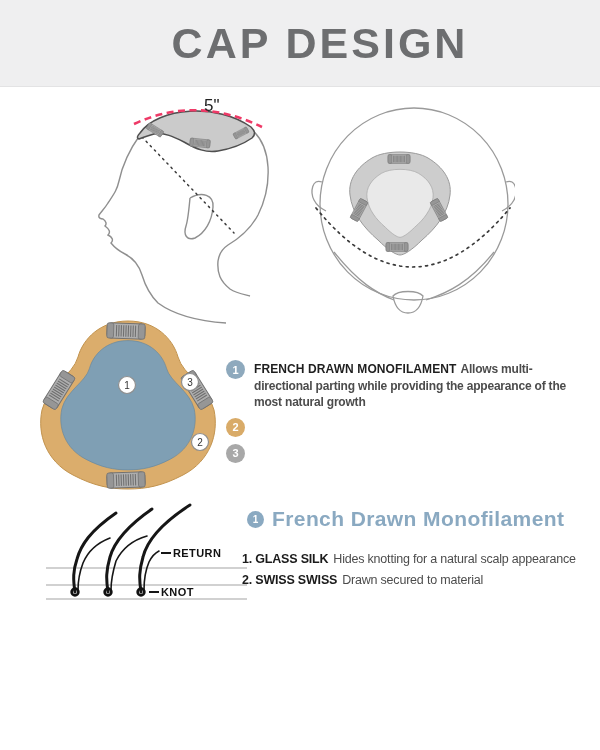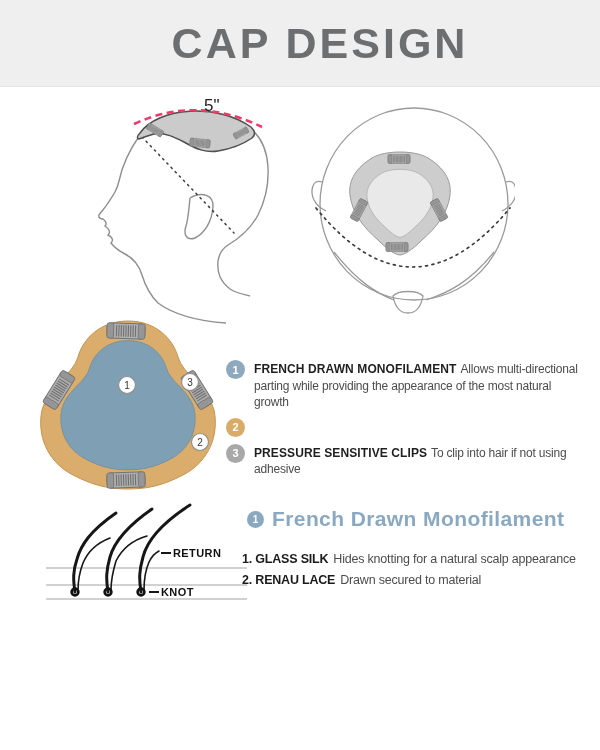--- a/index.html
+++ b/index.html
@@ -20,21 +20,21 @@
   .topview-svg{position:absolute;left:300px;top:100px;width:215px;height:215px;}
   .cap-svg{position:absolute;left:30px;top:313px;width:205px;height:190px;}
   .knot-svg{position:absolute;left:42px;top:495px;width:215px;height:125px;}
   
   .legend{position:absolute;left:226px;top:360px;width:364px;}
   .lrow{display:flex;align-items:flex-start;margin-bottom:7px;}
   .lbadge{
     flex:0 0 19px;width:19px;height:19px;border-radius:50%;margin-right:9px;margin-top:0px;
     color:#fff;font-size:11px;font-weight:bold;display:flex;align-items:center;justify-content:center;
   }
-  .ltext{margin:1px 0 0 0;width:332px;font-size:12px;line-height:16.5px;letter-spacing:-0.2px;color:#4c4c4c;}
+  .ltext{margin:1px 0 0 0;width:332px;font-size:12px;line-height:16.5px;letter-spacing:-0.2px;color:#4c4c4c;font-weight:bold;}
   .ltext b{color:#1f1f1f;margin-right:4px;letter-spacing:0.1px;}
   
   .mono-heading{
     position:absolute;left:247px;top:507px;display:flex;align-items:center;gap:8px;
   }
   .hbadge{
     width:17px;height:17px;border-radius:50%;color:#fff;font-size:10px;font-weight:bold;
     display:flex;align-items:center;justify-content:center;
   }
   .htext{font-size:21px;font-weight:bold;letter-spacing:0.4px;}
@@ -128,21 +128,20 @@
   <div class="legend">
     <div class="lrow">
       <span class="lbadge" style="background-color: rgb(142, 169, 189);">1</span>
       <p class="ltext"><b>FRENCH DRAWN MONOFILAMENT</b><span>Allows multi-directional parting while providing the appearance of the most natural growth</span></p>
     </div>
     <div class="lrow">
       <span class="lbadge" style="background-color: rgb(217, 171, 104);">2</span>
     </div>
     <div class="lrow">
       <span class="lbadge" style="background-color: rgb(168, 168, 168);">3</span>
-      <p class="ltext"><b>PRESSURE SENSITIVE CLIPS</b><span>To clip into hair if not using adhesive</span></p>
     </div>
   </div>
 
   <svg class="knot-svg" viewBox="0 0 215 125" xmlns="http://www.w3.org/2000/svg">
     <g stroke="#c2c2c2" stroke-width="1.6">
       <line x1="4" y1="73" x2="205" y2="73"></line>
       <line x1="4" y1="90" x2="205" y2="90"></line>
       <line x1="4" y1="104" x2="205" y2="104"></line>
     </g>
     <g fill="none" stroke="#161616" stroke-linecap="round">
@@ -167,18 +166,18 @@
   <div class="mono-heading">
     <span class="hbadge" style="background-color: rgb(138, 169, 193);">1</span>
     <span class="htext" style="color: rgb(138, 169, 193);">French Drawn Monofilament</span>
   </div>
 
   <div class="layers">
     <div class="layer-row">
       <b><span>1.</span> <span>GLASS SILK</span></b><span class="sp"></span><span>Hides knotting for a natural scalp appearance</span>
     </div>
     <div class="layer-row">
-      <b><span>2.</span> <span>RENAU LACE</span></b><span class="sp"></span><span>Drawn secured to material</span>
+      <b><span>2.</span> <span>SWISS SWISS</span></b><span class="sp"></span><span>Drawn secured to material</span>
     </div>
   </div>
 
 
 </div>
 
 </body></html>

